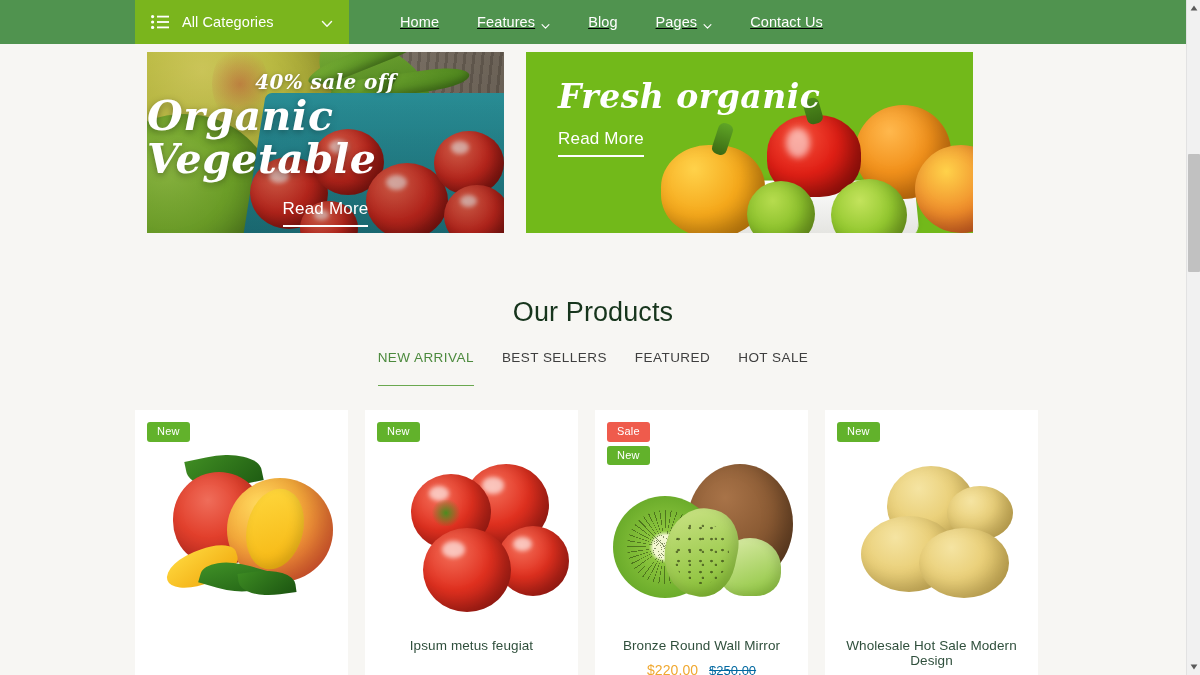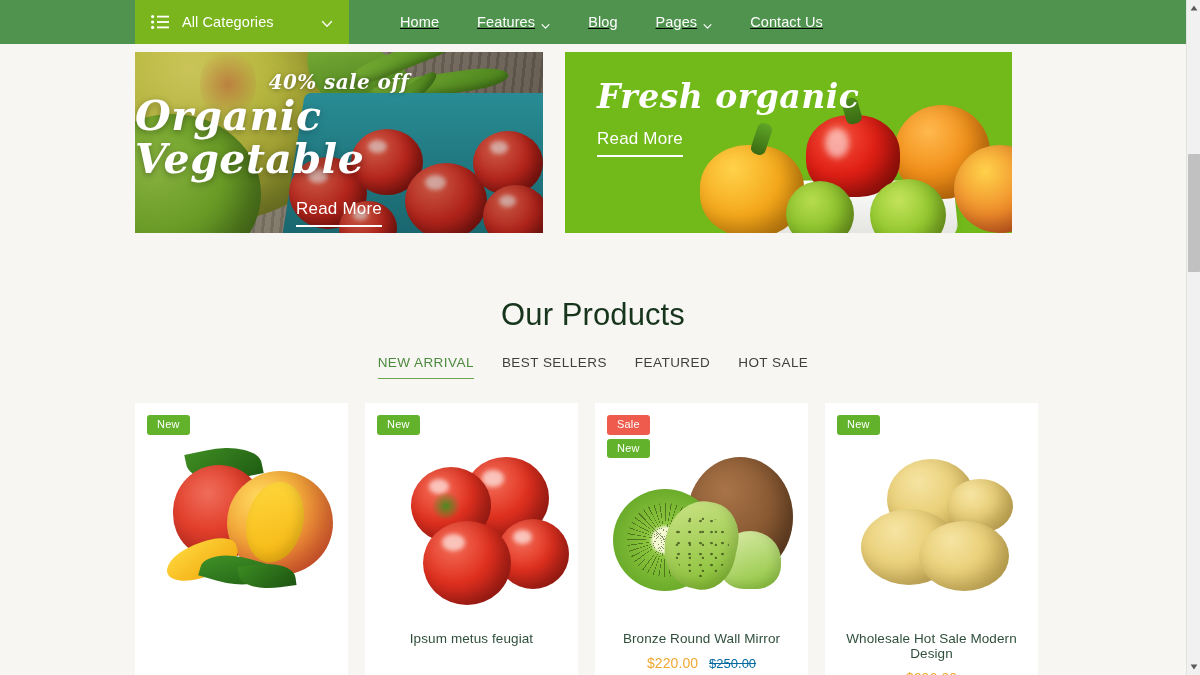--- a/index.html
+++ b/index.html
@@ -103,21 +103,21 @@
     padding: 8px 135px 0 135px;
   }
 
   .banner {
     height: 181px;
     position: relative;
     overflow: hidden;
     flex: none;
   }
 
-  .banner-left  { width: 408px; }
+  .banner-left  { width: 357px; margin-left: 12px; }
   .banner-right { width: 447px; background: #72b91a; }
 
   
   .bl-bg {
     position: absolute; inset: 0;
     background:
       
       repeating-linear-gradient(96deg, rgba(0,0,0,.10) 0 3px, rgba(255,255,255,.05) 3px 9px),
       linear-gradient(100deg, #8d8475 0%, #9c927f 38%, #7d7264 70%, #6d6256 100%);
   }
@@ -299,38 +299,38 @@
   }
 
   
   .products-head {
     text-align: center;
     padding-top: 64px;
   }
 
   .products-title {
     color: #17351d;
-    font-size: 31px;
+    font-size: 27px;
     font-weight: 400;
     letter-spacing: .1px;
   }
 
   .tabs {
     display: flex;
     justify-content: center;
     gap: 28px;
     margin-top: 22px;
   }
 
   .tab {
     font-size: 13.5px;
     color: #3f3f3f;
     letter-spacing: .45px;
     cursor: pointer;
-    padding-bottom: 8px;
+    padding-bottom: 20px;
     white-space: nowrap;
   }
 
   .tab.active {
     color: #4c8a3d;
     border-bottom: 1.5px solid #6aa84f;
   }
 
   
   .grid {

